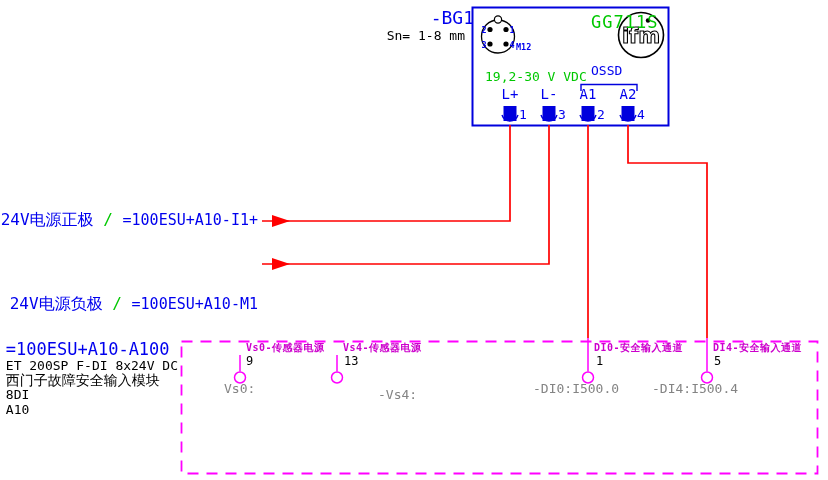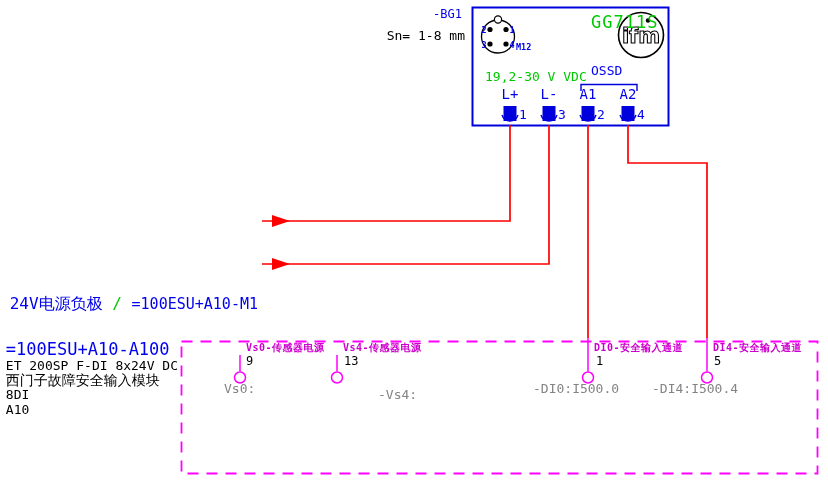--- a/index.html
+++ b/index.html
@@ -82,36 +82,41 @@
       <path d="M 337,355 L 337,371.5"></path>
       <path d="M 588,338 L 588,371.5"></path>
       <path d="M 707,338 L 707,371.5"></path>
       <circle cx="240" cy="377.5" r="5.5" fill="#ffffff"></circle>
       <circle cx="337" cy="377.5" r="5.5" fill="#ffffff"></circle>
       <circle cx="588" cy="377.5" r="5.5" fill="#ffffff"></circle>
       <circle cx="707" cy="377.5" r="5.5" fill="#ffffff"></circle>
     </g>
   </svg>
 
-  <div class="abs blue" style="right:366px;top:8px;font-size:12px;">-BG1</div>
+  <div class="abs blue" style="right:354px;top:8px;font-size:18px;">-BG1</div>
   <div class="abs black" style="right:363px;top:29px;font-size:13px;">Sn= 1-8 mm</div>
   <div class="abs green" style="left:551px;top:13px;font-size:17px;letter-spacing:1px;margin-left:40px;">GG711S</div>
   <div class="abs green" style="left:485px;top:70px;font-size:13px;">19,2-30 V VDC</div>
   <div class="abs blue" style="left:591px;top:64px;font-size:13px;">OSSD</div>
 
   <div class="abs blue term-name" style="left:492px;top:87px;">L+</div>
   <div class="abs blue term-name" style="left:531px;top:87px;">L-</div>
   <div class="abs blue term-name" style="left:570px;top:87px;">A1</div>
   <div class="abs blue term-name" style="left:610px;top:87px;">A2</div>
 
   <div class="abs blue pin-num" style="left:519px;top:108px;">1</div>
   <div class="abs blue pin-num" style="left:558px;top:108px;">3</div>
   <div class="abs blue pin-num" style="left:597px;top:108px;">2</div>
   <div class="abs blue pin-num" style="left:637px;top:108px;">4</div>
 
+  <div class="abs link-row" style="right:570px;top:211px;">
+    <span class="blue">24V电源正极</span>
+    <span class="green">/</span>
+    <span class="blue link-ref">=100ESU+A10-I1+</span>
+  </div>
   <div class="abs link-row" style="right:570px;top:254px;margin-top:41px;">
     <span class="blue">24V电源负极</span>
     <span class="green">/</span>
     <span class="blue link-ref">=100ESU+A10-M1</span>
   </div>
 
   <div class="abs right-align" style="right:650px;top:340px;">
     <div class="blue module-ref">=100ESU+A10-A100</div>
     <div class="module-line">ET 200SP F-DI 8x24V DC</div>
     <div class="module-line" style="font-size:14px;">西门子故障安全输入模块</div>

